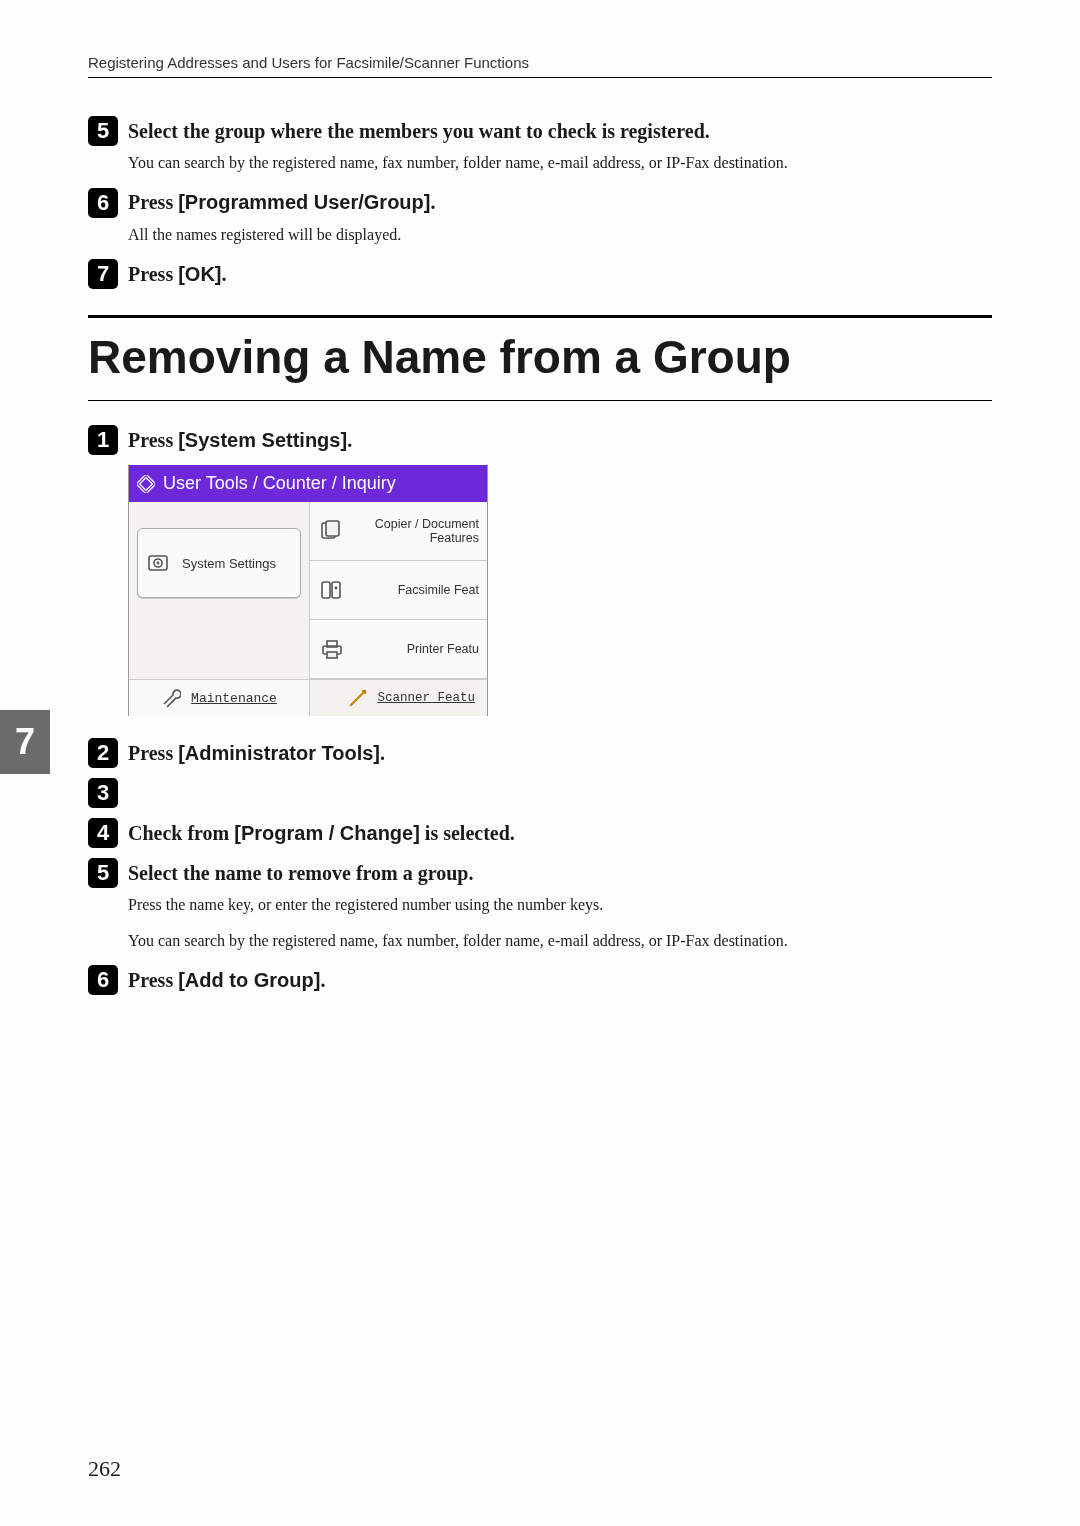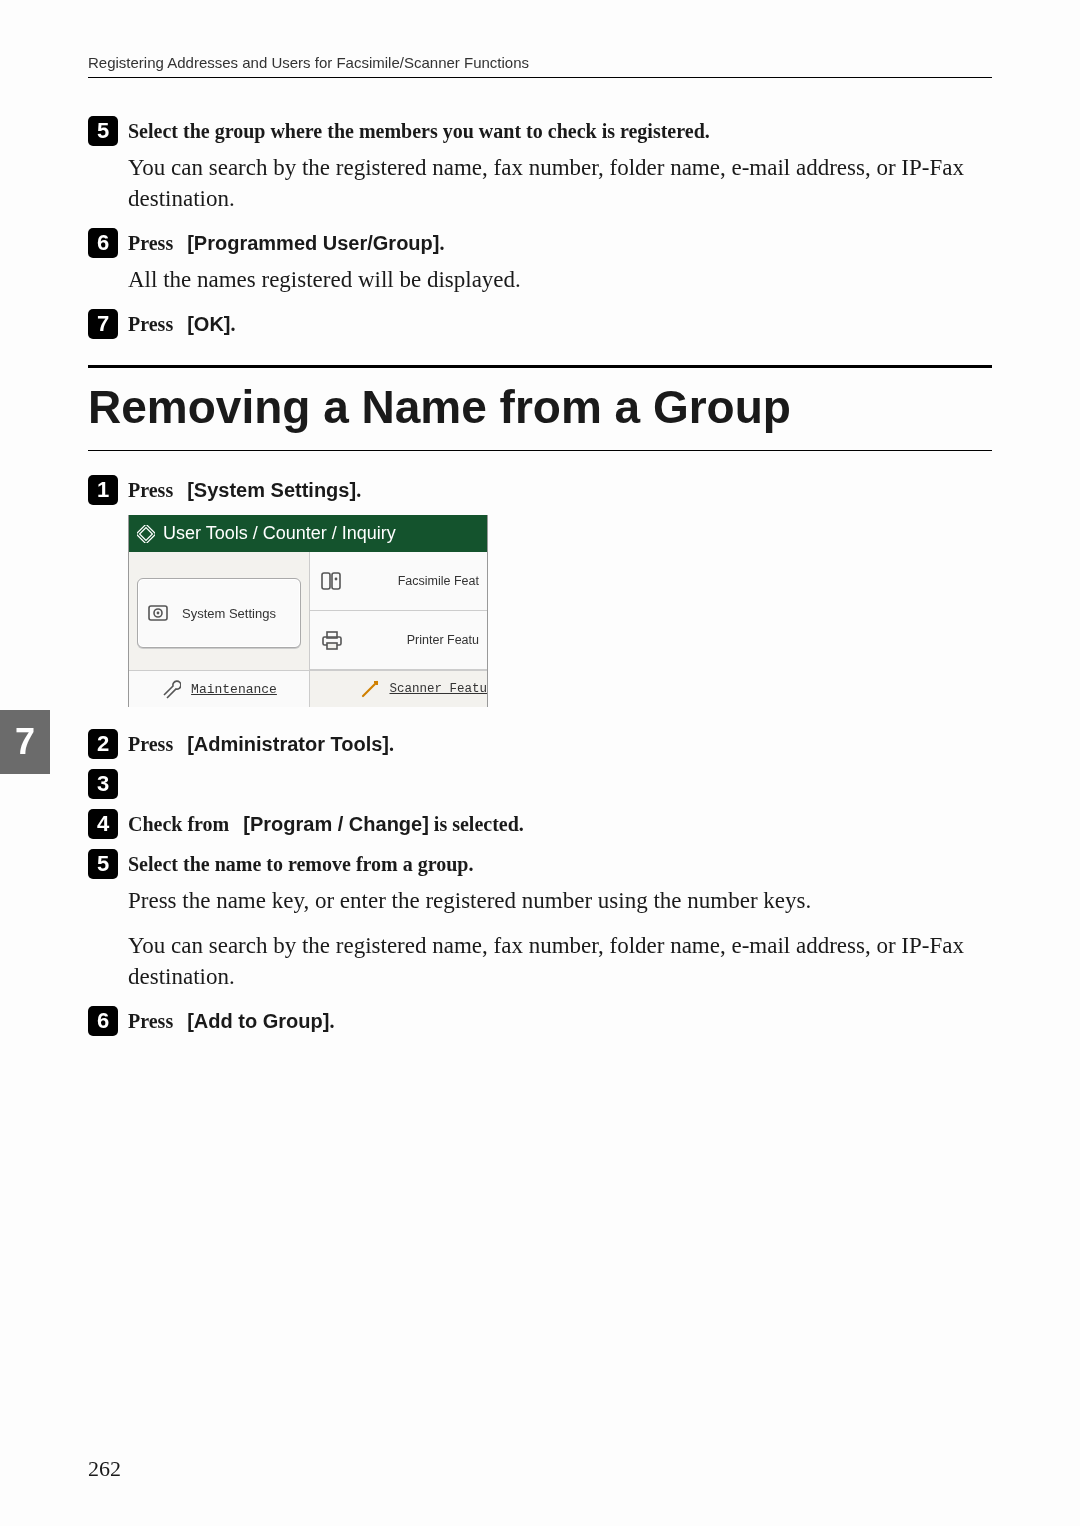--- a/index.html
+++ b/index.html
@@ -46,24 +46,23 @@
     flex-shrink: 0;
   }
   .step-title {
     font-family: Georgia, 'Times New Roman', serif;
     font-weight: bold;
     font-size: 20px;
   }
   .step-title .sans {
     font-family: Arial, Helvetica, sans-serif;
     font-weight: bold;
-    margin-left: 9px;
   }
   .step-body {
-    font-size: 23px;
+    font-size: 16px;
     line-height: 1.35;
     margin-left: 40px;
     margin-bottom: 14px;
   }
   .section-rule-thick {
     border-top: 3px solid #000;
   }
   .section-rule-thin {
     border-top: 1px solid #000;
   }
@@ -81,21 +80,21 @@
   .mini-shot {
     width: 360px;
     margin-left: 40px;
     margin-top: 10px;
     margin-bottom: 22px;
     border-left: 1px solid #999;
     border-right: 1px solid #999;
     font-family: Arial, Helvetica, sans-serif;
   }
   .mini-title {
-    background: #14532d;
+    background: #6d28d9;
     color: #fff;
     font-size: 18px;
     padding: 8px 8px;
     display: flex;
     align-items: center;
     gap: 8px;
   }
   .diamond-icon {
     width: 18px; height: 18px;
     display:inline-flex; align-items:center; justify-content:center;
@@ -159,21 +158,21 @@
     justify-content:center;
     font-size:13px;
     gap:10px;
   }
   .mini-bottom .right {
     flex:1;
     border-left:1px solid #ccc;
     display:flex;
     align-items:center;
     justify-content:flex-end;
-    padding-right:0;
+    padding-right:12px;
     font-size:12.5px;
     color:#333;
     gap:8px;
   }
   .ico {
     width:28px; height:24px;
     display:inline-flex; align-items:center; justify-content:center;
     color:#555;
   }
   .ico svg { width:26px; height:22px; }
@@ -269,20 +268,29 @@
               <svg viewBox="0 0 26 22">
                   <rect x="2" y="4" width="18" height="14" rx="2" fill="none" stroke="#555" stroke-width="1.6"></rect>
                   <circle cx="11" cy="11" r="4" fill="none" stroke="#555" stroke-width="1.6"></circle>
                   <circle cx="11" cy="11" r="1.4" fill="#555"></circle>
                 </svg>
             </span>
             <span>System Settings</span>
           </div>
         </div>
         <div class="mini-right">
+          <div class="btn">
+            <span class="ico">
+              <svg viewBox="0 0 26 22">
+                  <rect x="4" y="3" width="13" height="15" rx="2" fill="none" stroke="#555" stroke-width="1.6"></rect>
+                  <rect x="8" y="1" width="13" height="15" rx="2" fill="#f3f2ee" stroke="#555" stroke-width="1.6"></rect>
+                </svg>
+            </span>
+            <span class="lbl">Copier / Document Features</span>
+          </div>
           <div class="btn">
             <span class="ico">
               <svg viewBox="0 0 26 22">
                   <rect x="3" y="3" width="8" height="16" rx="2" fill="none" stroke="#555" stroke-width="1.6"></rect>
                   <rect x="13" y="3" width="8" height="16" rx="2" fill="none" stroke="#555" stroke-width="1.6"></rect>
                   <circle cx="17" cy="9" r="1.4" fill="#555"></circle>
                 </svg>
             </span>
             <span class="lbl">Facsimile Feat</span>
           </div>

